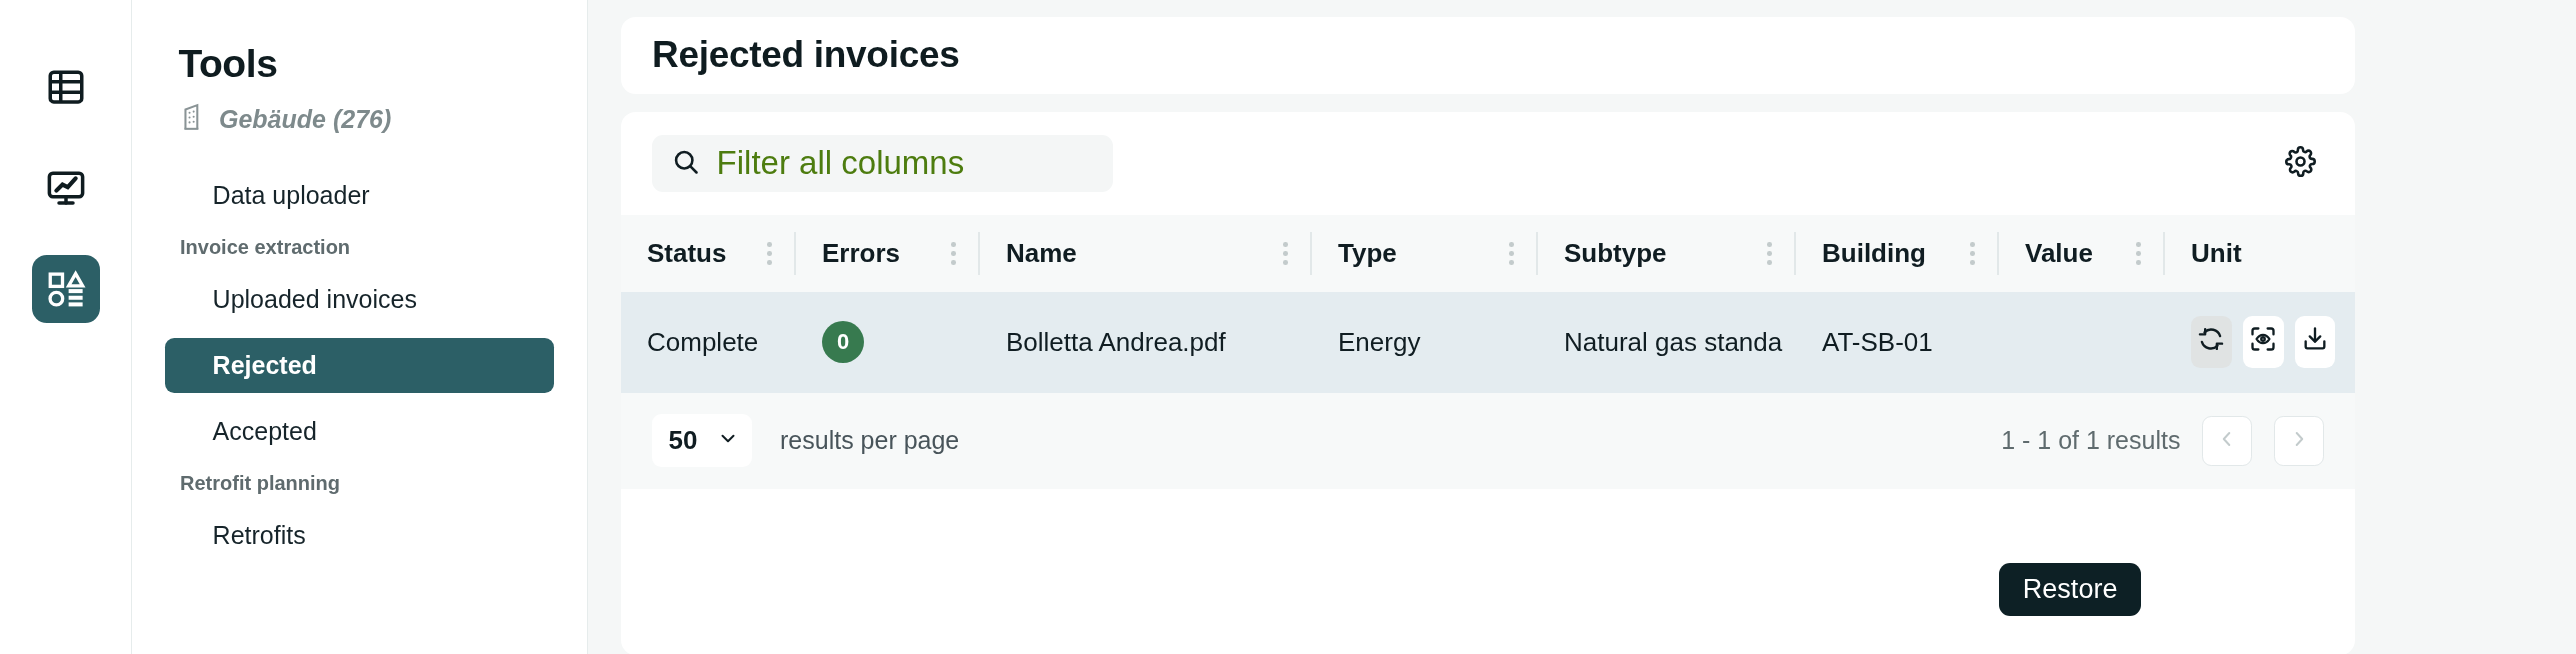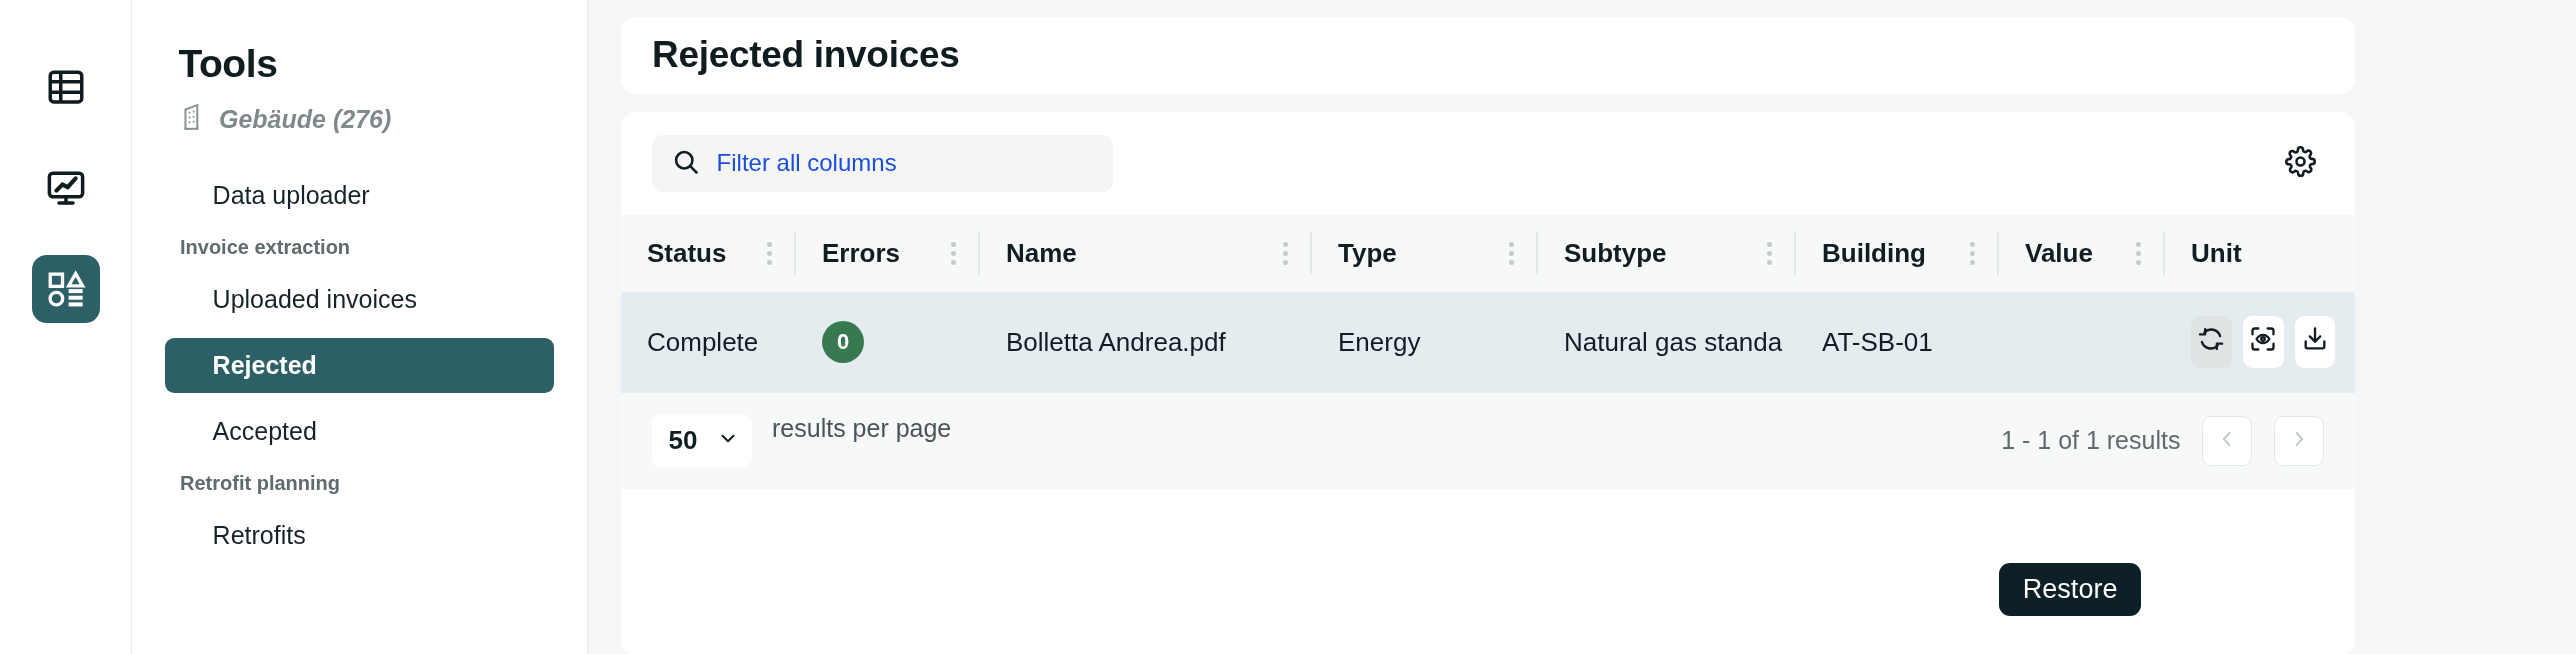--- a/index.html
+++ b/index.html
@@ -76,21 +76,21 @@
   .toolbar {
     height: 103px; flex: 0 0 103px;
     display: flex; align-items: center; justify-content: space-between;
     padding: 0 31px 0 31px;
   }
   .search {
     width: 461px; height: 57px; background: #f4f6f6;
     border-radius: 11px; display: flex; align-items: center;
     gap: 16.6px; padding: 0 20px; cursor: text;
   }
-  .search-ph { font-size: 24px; color: #1d4ed8; }
+  .search-ph { font-size: 33px; color: #4d7c0f; }
   .gear-btn { width: 48px; height: 48px; display: flex; align-items: center; justify-content: center; cursor: pointer; }
 
   table { width: 100%; border-collapse: collapse; table-layout: fixed; }
   thead tr { background: #f7f9f9; height: 77px; }
   th {
     text-align: left; font-size: 26px; font-weight: 700; color: #101d22;
     padding: 0 0 0 26px; position: relative; vertical-align: middle;
   }
   th .hwrap { display: flex; align-items: center; justify-content: space-between; padding-right: 0; }
   .kebab { display: flex; flex-direction: column; gap: 4.6px; padding: 0 24px 0 9.2px; cursor: pointer; }
@@ -115,21 +115,21 @@
     position: absolute; right: 214px; bottom: 39px;
     background: #0d2025; color: #ffffff; border-radius: 11px;
     padding: 11px 24px; font-size: 27px; z-index: 20; white-space: nowrap;
   }
 
   .footer {
     height: 96px; flex: 0 0 96px; background: #f7f9f9;
     display: flex; align-items: center; justify-content: space-between;
     padding: 0 31px 0 31px;
   }
-  .per-page { display: flex; align-items: flex-start; gap: 20px; }
+  .per-page { display: flex; align-items: center; gap: 28px; }
   .select {
     width: 100px; height: 53px; background: #ffffff; border-radius: 9.2px;
     display: flex; align-items: center; justify-content: space-between;
     padding: 0 13px 0 16.6px; font-size: 26px; font-weight: 600; color: #101d22;
     cursor: pointer;
   }
   .per-label { font-size: 25px; color: #48545a; }
   .pager { display: flex; align-items: center; gap: 22px; }
   .count { font-size: 25px; color: #5f6b6e; }
   .pg-btn {

